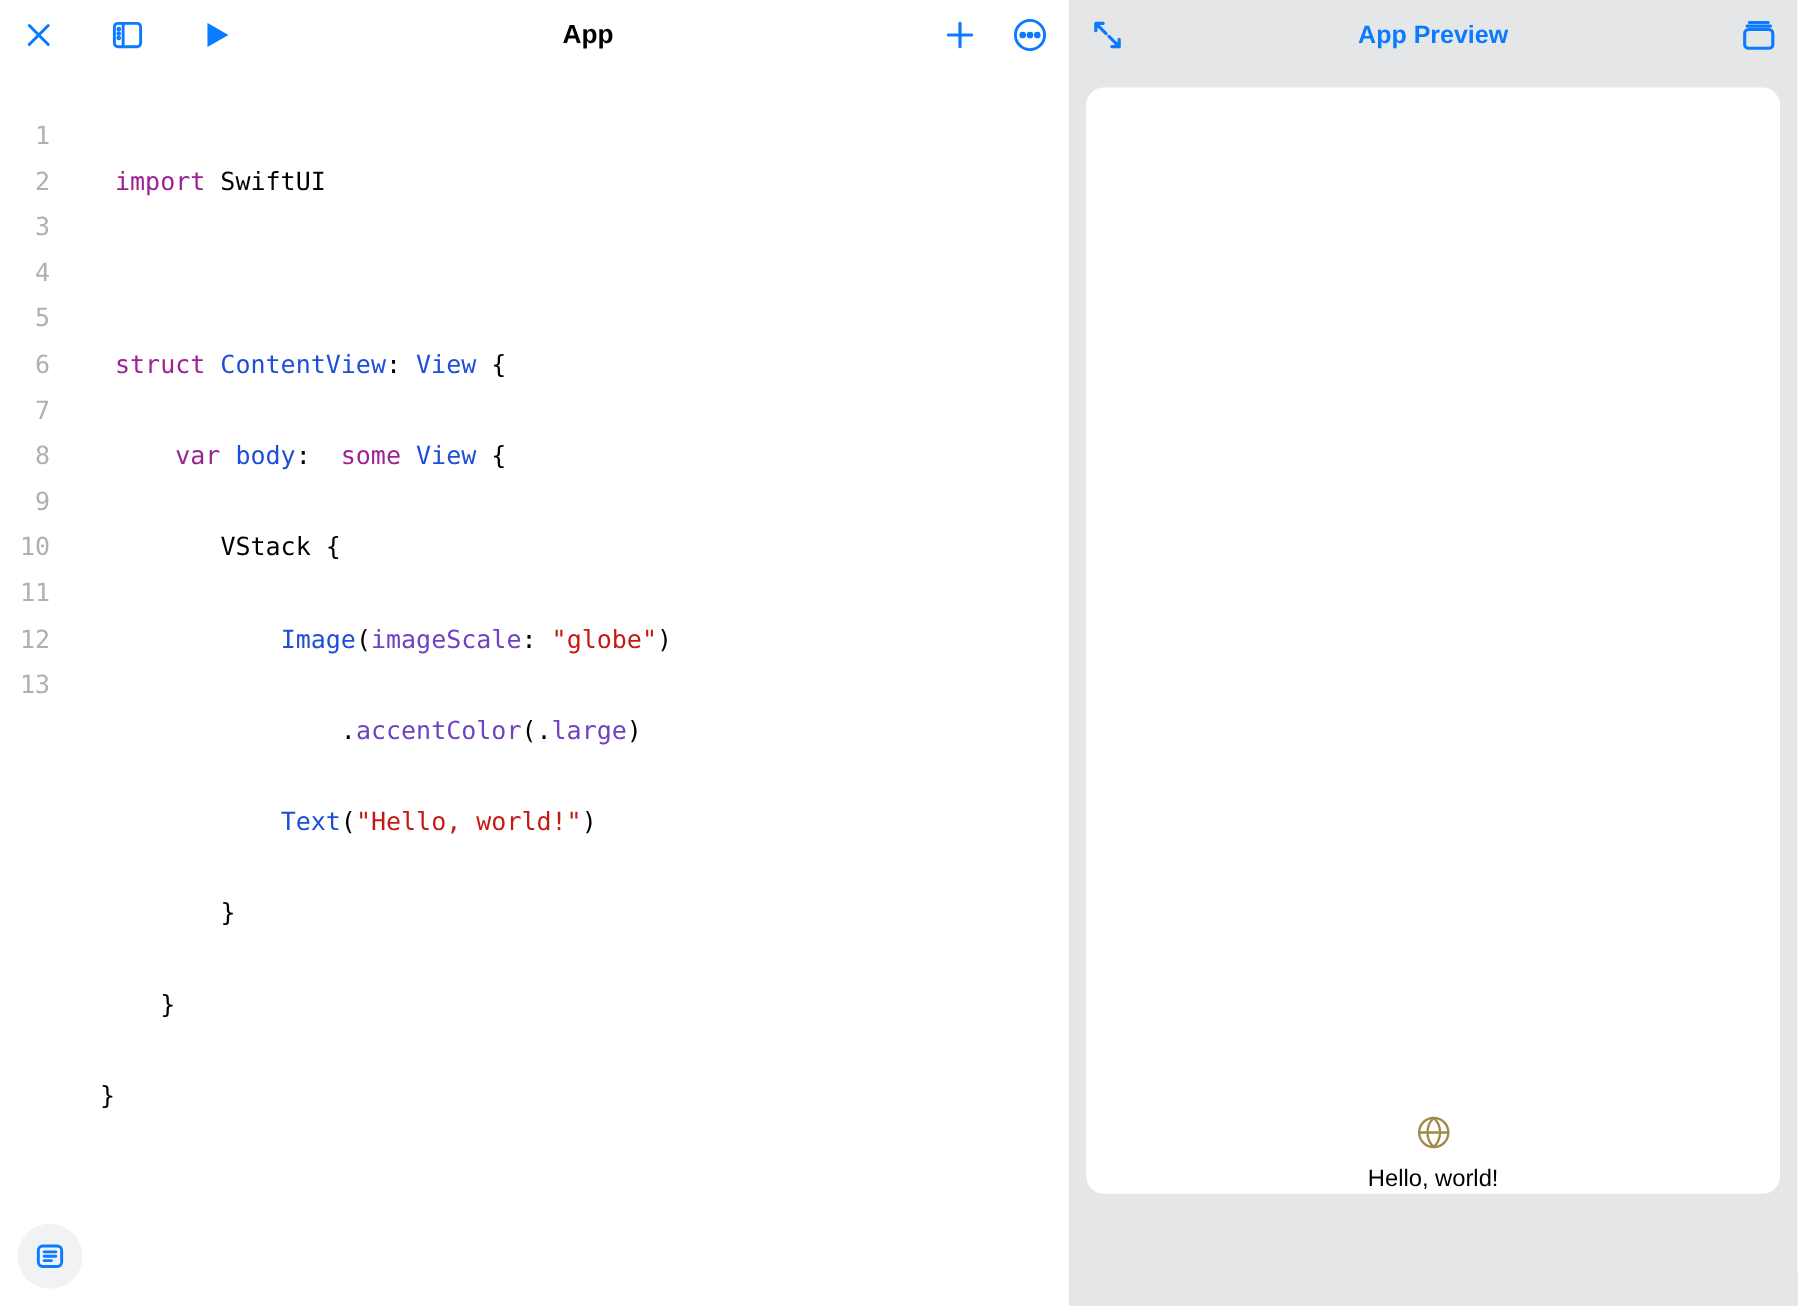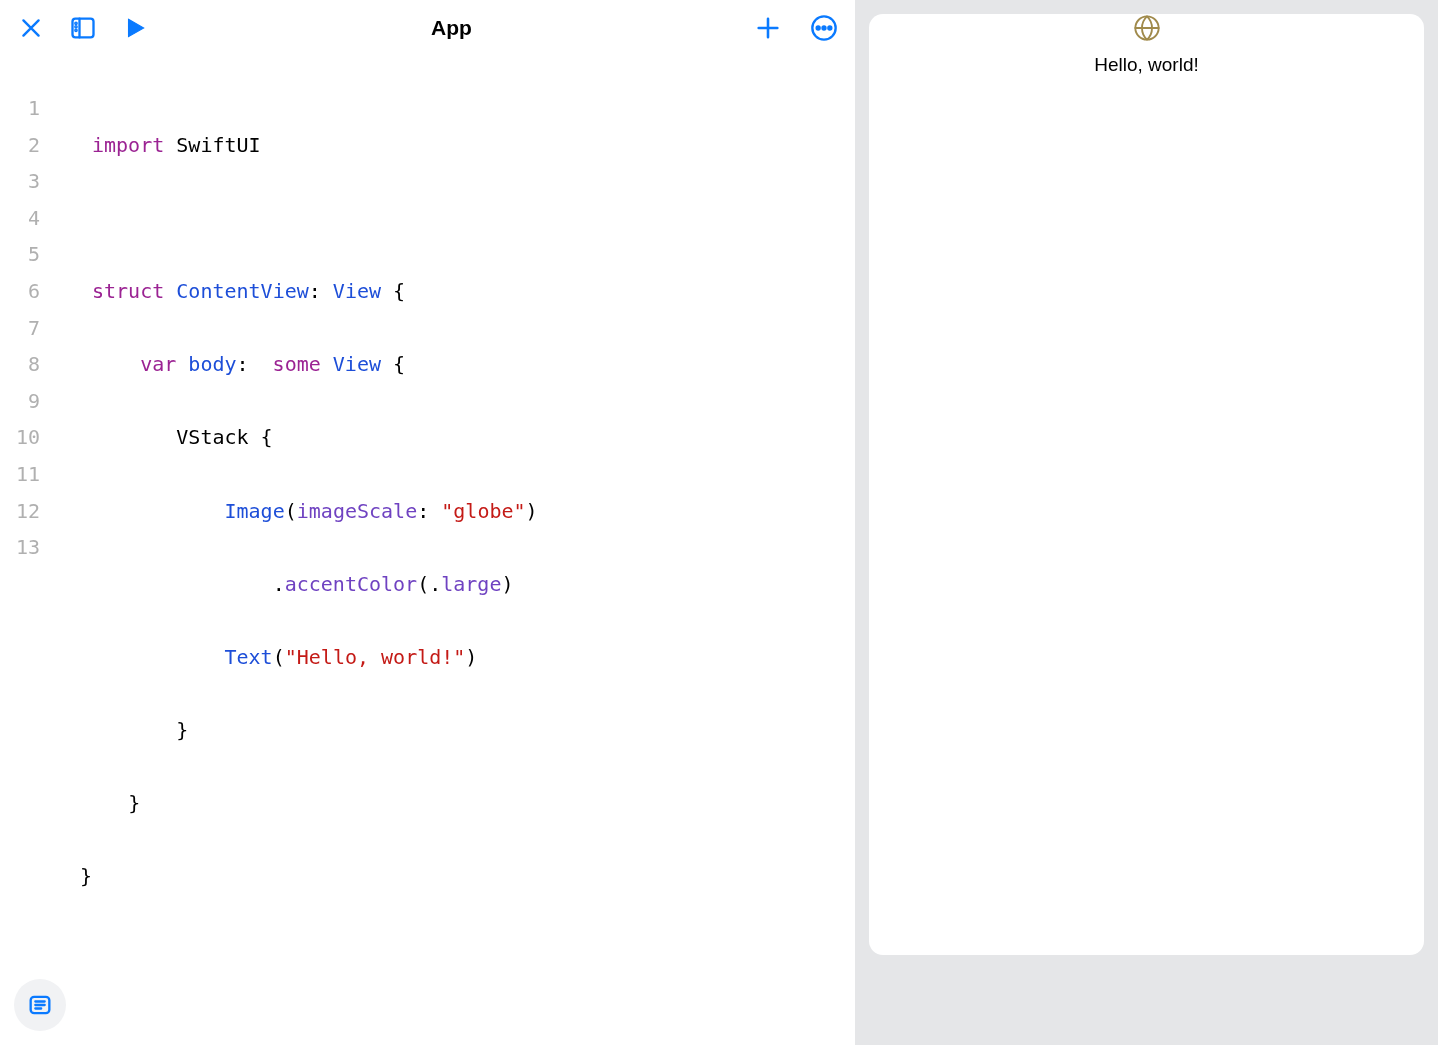--- a/index.html
+++ b/index.html
@@ -17,21 +17,21 @@
       display: flex;
       flex-direction: column;
       background: #ffffff;
       position: relative;
     }
     .editor-toolbar {
       height: 56px;
       display: flex;
       align-items: center;
       padding: 0 14px;
-      gap: 18px;
+      gap: 37px;
     }
     .tb-icon {
       width: 34px;
       height: 34px;
       display: flex;
       align-items: center;
       justify-content: center;
       cursor: pointer;
     }
     .tb-icon svg { stroke: #0a7aff; }
@@ -123,21 +123,21 @@
       padding: 14px 14px 90px 14px;
     }
     .preview-canvas {
       width: 100%;
       height: 100%;
       background: #ffffff;
       border-radius: 14px;
       display: flex;
       flex-direction: column;
       align-items: center;
-      justify-content: flex-start;
+      justify-content: flex-end;
       gap: 8px;
     }
     .globe-icon svg { stroke: #a08a4b; fill: none; }
     .preview-hello {
       font-size: 19px;
       color: #000;
     }
   </style>
 </head>
 <body>
@@ -219,20 +219,40 @@
   <div class="console-fab">
     <svg width="28" height="28" viewBox="0 0 24 24" fill="none" stroke-width="2" stroke-linecap="round" stroke-linejoin="round">
         <rect x="4" y="5" width="16" height="14" rx="3"></rect>
         <path d="M8 9h8M8 12h8M8 15h5"></path>
       </svg>
   </div>
 
 </div>
 
 <div class="preview-panel">
+  <div class="preview-toolbar">
+    <div class="pv-left">
+      <div class="tb-icon">
+        <svg width="28" height="28" viewBox="0 0 24 24" fill="none" stroke-width="2.2" stroke-linecap="round">
+            <path d="M4 4l7 7M4 4h5M4 4v5"></path>
+            <path d="M20 20l-7-7M20 20h-5M20 20v-5"></path>
+          </svg>
+      </div>
+    </div>
+    <div class="preview-title">App Preview</div>
+    <div class="pv-right">
+      <div class="tb-icon">
+        <svg width="30" height="30" viewBox="0 0 24 24" fill="none" stroke-width="2" stroke-linecap="round" stroke-linejoin="round">
+            <path d="M6 4h12"></path>
+            <path d="M4.5 6.3h15"></path>
+            <rect x="3" y="8.5" width="18" height="12" rx="2.5"></rect>
+          </svg>
+      </div>
+    </div>
+  </div>
 
   <div class="preview-canvas-wrap">
     <div class="preview-canvas">
       <div class="globe-icon">
         <svg width="28" height="28" viewBox="0 0 24 24" stroke-width="1.6" stroke-linecap="round" stroke-linejoin="round">
             <circle cx="12" cy="12" r="10"></circle>
             <path d="M2 12h20"></path>
             <path d="M12 2c2.8 2.6 4.3 6.2 4.3 10S14.8 19.4 12 22c-2.8-2.6-4.3-6.2-4.3-10S9.2 4.6 12 2z"></path>
           </svg>
       </div>

